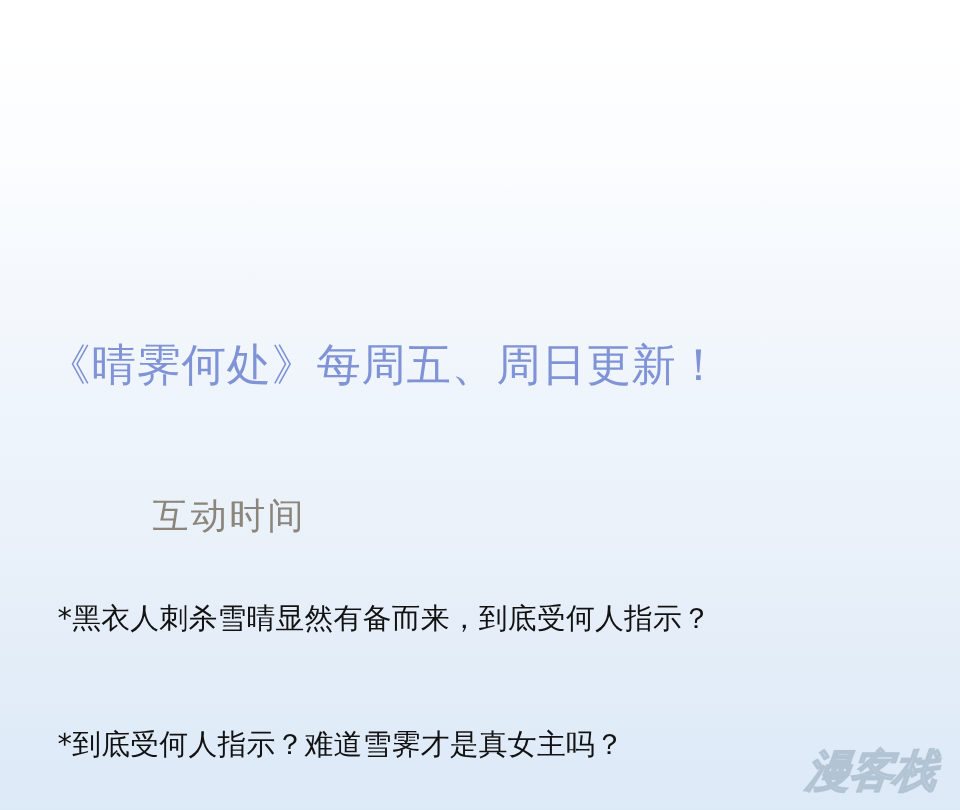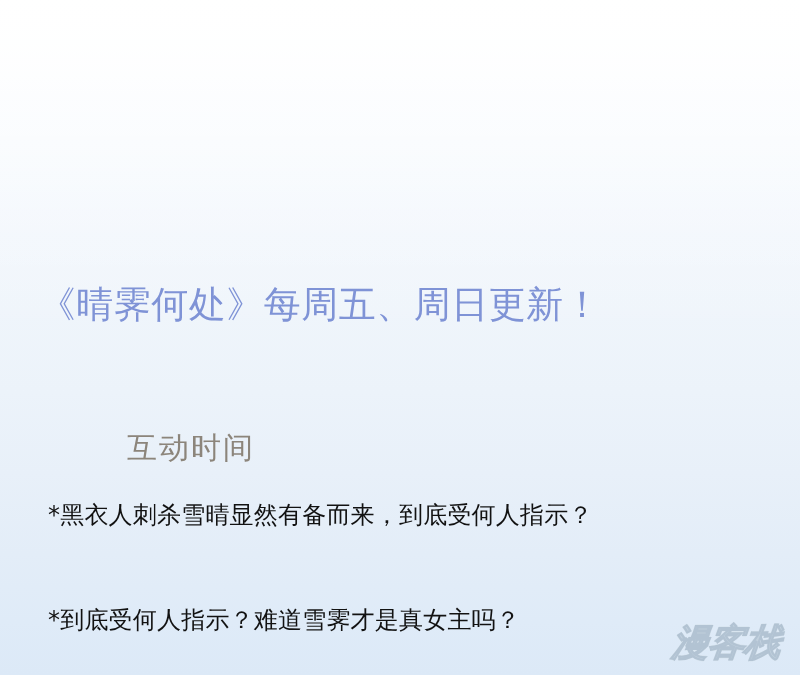--- a/index.html
+++ b/index.html
@@ -62,21 +62,21 @@
     line-height: 1.0;
     letter-spacing: 0.5px;
     color: #7f93d6;
     white-space: nowrap;
     font-weight: 400;
   }
 
   
   .section-label {
     position: absolute;
-    top: 433px;
+    top: 416px;
     left: 127px;
     font-size: 30px;
     line-height: 1.0;
     letter-spacing: 2px;
     color: #8c857b;
     white-space: nowrap;
     font-weight: 400;
   }
 
   

